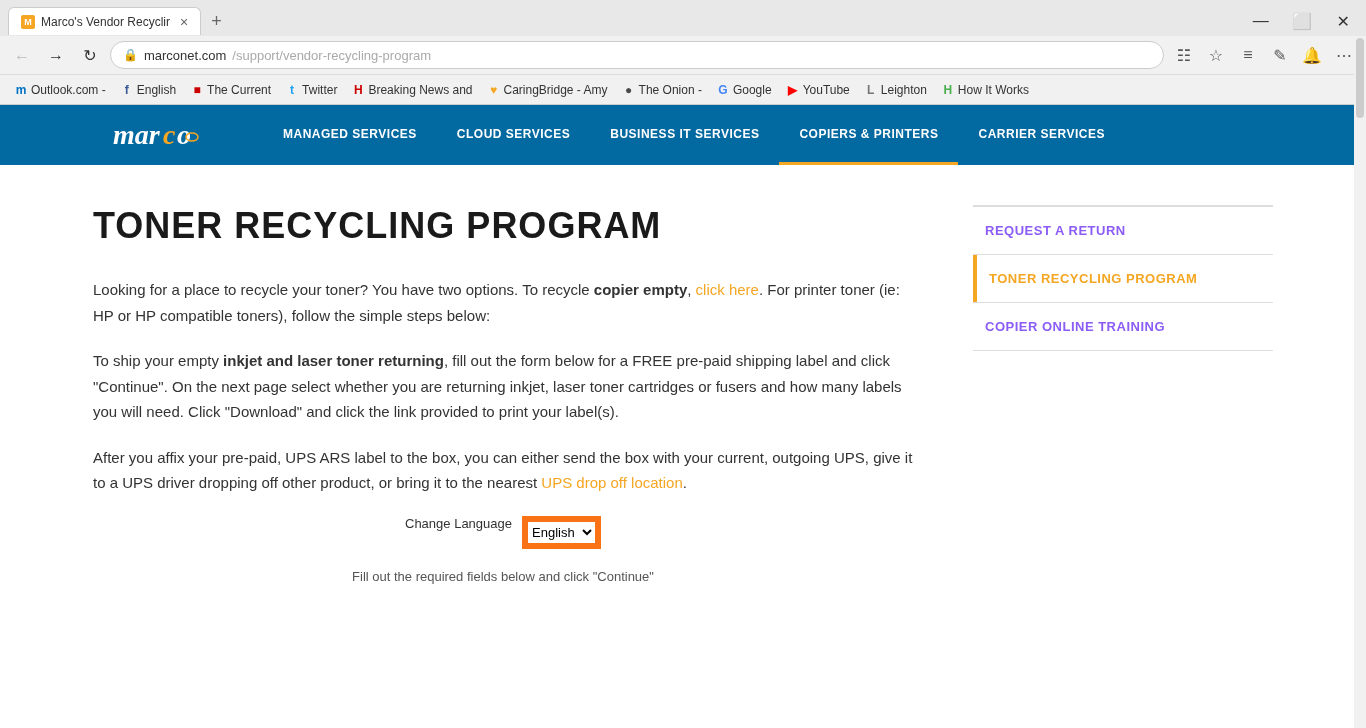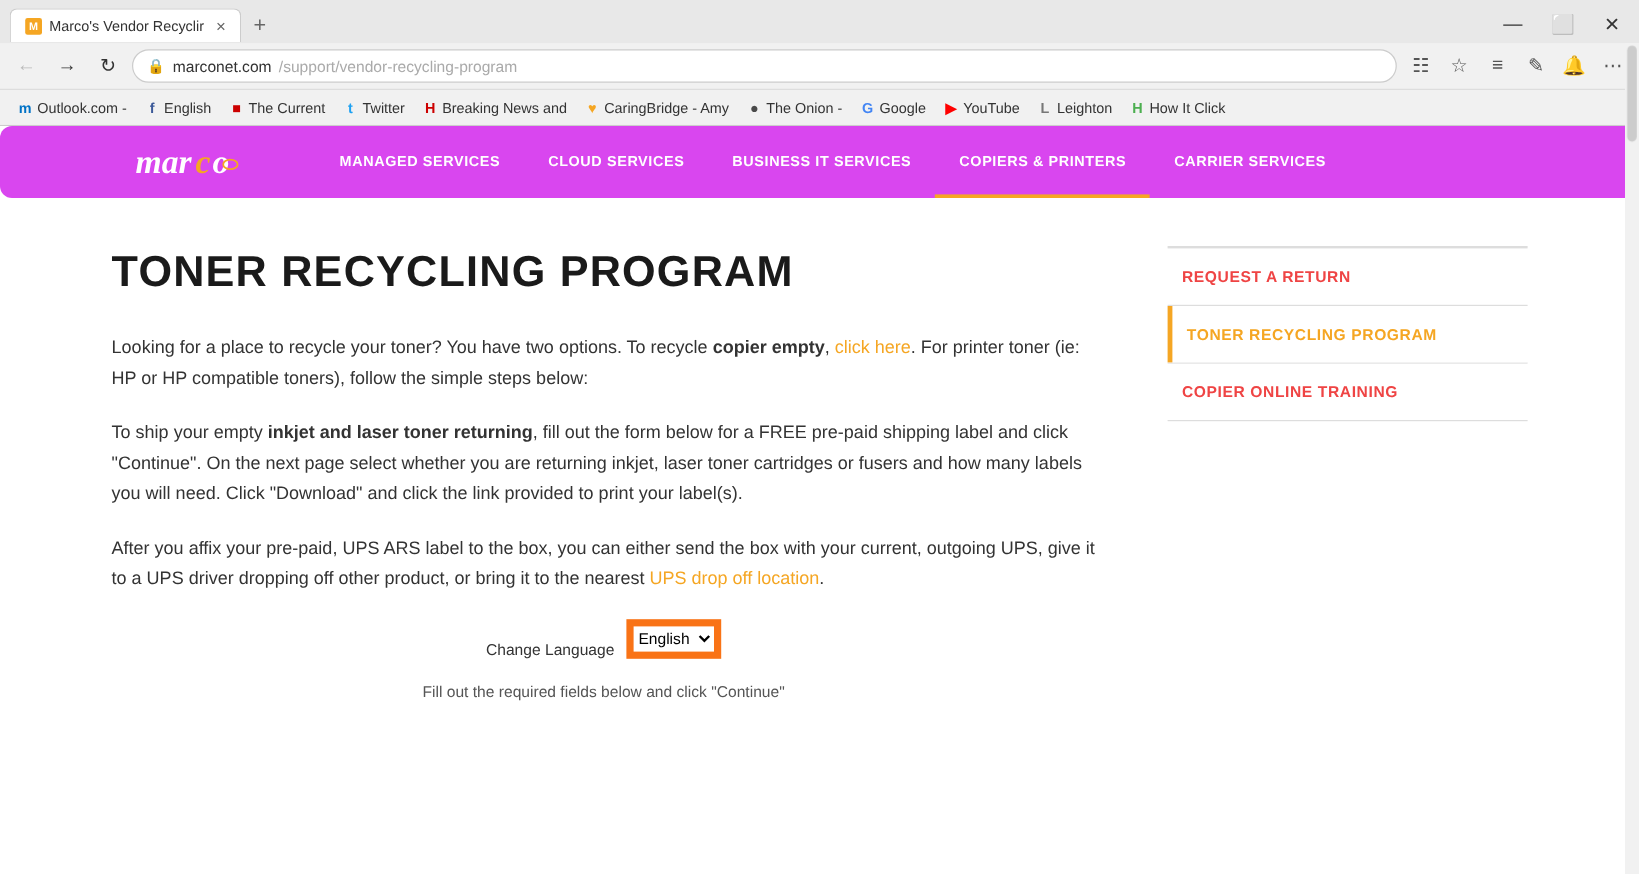--- a/index.html
+++ b/index.html
@@ -22,43 +22,43 @@
     .address-box { flex: 1; display: flex; align-items: center; background: #fff; border: 1px solid #ccc; border-radius: 16px; padding: 4px 12px; height: 28px; font-size: 13px; color: #333; gap: 6px; }
     .address-url-gray { color: #333; }
     .toolbar-icons { display: flex; gap: 4px; align-items: center; }
     .toolbar-btn { background: none; border: none; font-size: 16px; color: #555; cursor: pointer; width: 28px; height: 28px; display: flex; align-items: center; justify-content: center; border-radius: 4px; }
 
     .bookmarks-bar { display: flex; align-items: center; padding: 2px 8px; gap: 2px; background: #f1f1f1; border-top: 1px solid #ddd; height: 30px; overflow: hidden; }
     .bookmark-item { display: flex; align-items: center; gap: 3px; padding: 2px 6px; border-radius: 4px; cursor: pointer; font-size: 12px; color: #333; white-space: nowrap; height: 24px; }
     .bookmark-favicon { width: 14px; height: 14px; flex-shrink: 0; display: flex; align-items: center; justify-content: center; font-size: 10px; }
 
     
-    .site-header { background: #d946ef; border-radius: 10px; }
+    .site-header { background: #0369a1; }
     .site-nav { display: flex; align-items: center; height: 60px; max-width: 1200px; margin: 0 auto; padding: 0 20px; gap: 0; }
     .site-logo { margin-right: 40px; font-size: 28px; font-style: italic; color: #fff; font-weight: bold; }
 
     .nav-menu { display: flex; list-style: none; gap: 0; height: 100%; }
     .nav-item { display: flex; align-items: center; padding: 0 20px; color: #fff; font-size: 12px; font-weight: 600; letter-spacing: 0.5px; cursor: pointer; white-space: nowrap; height: 100%; border-bottom: 3px solid transparent; }
     .nav-item.active { border-bottom-color: #f5a623; }
 
     .main-content { flex: 1; padding: 40px 40px 40px 0; max-width: 860px; }
 
     .page-title { font-size: 36px; font-weight: 900; color: #1a1a1a; text-transform: uppercase; margin-bottom: 30px; letter-spacing: 1px; }
 
     .content-text { font-size: 15px; line-height: 1.7; color: #333; margin-bottom: 20px; }
     .content-text strong { font-weight: bold; }
     .link-orange { color: #f5a623; text-decoration: none; }
 
     .sidebar { width: 320px; flex-shrink: 0; padding: 40px 0 40px 20px; }
     .sidebar-menu { list-style: none; border-top: 2px solid #ddd; }
     .sidebar-item { border-bottom: 1px solid #ddd; }
-    .sidebar-link { display: block; padding: 16px 12px; font-size: 13px; font-weight: 700; color: #ef4444; text-transform: uppercase; letter-spacing: 0.5px; cursor: pointer; text-decoration: none; }
+    .sidebar-link { display: block; padding: 16px 12px; font-size: 13px; font-weight: 700; color: #8b5cf6; text-transform: uppercase; letter-spacing: 0.5px; cursor: pointer; text-decoration: none; }
     .sidebar-link.active { color: #f5a623; border-left: 4px solid #f5a623; background: #fff; }
 
-    .change-language-row { display: flex; align-items: flex-end; gap: 10px; margin-bottom: 20px; justify-content: center; }
+    .change-language-row { display: flex; align-items: flex-start; gap: 10px; margin-bottom: 20px; justify-content: center; }
     .change-language-label { font-size: 13px; color: #333; }
     .language-select { font-size: 13px; padding: 2px 0; border: 6px solid #f97316; background: #fff; }
 
     .free-shipping-section { text-align: center; margin-top: 20px; }
     .free-label { color: #2d862d; font-weight: bold; font-size: 14px; }
     .fill-note { font-size: 13px; color: #555; margin-top: 8px; }
 
     
     .scrollbar-track { position: fixed; right: 0; top: 36px; bottom: 0; width: 12px; background: #f1f1f1; }
     .scrollbar-thumb { width: 8px; margin: 2px; height: 80px; background: #ccc; border-radius: 4px; }
@@ -142,21 +142,21 @@
       <div class="bookmark-item">
         <span class="bookmark-favicon" style="color: rgb(255, 0, 0); font-size: 12px; font-weight: bold;">▶</span>
         <span>YouTube</span>
       </div>
       <div class="bookmark-item">
         <span class="bookmark-favicon" style="color: rgb(119, 119, 119); font-size: 12px; font-weight: bold;">L</span>
         <span>Leighton</span>
       </div>
       <div class="bookmark-item">
         <span class="bookmark-favicon" style="color: rgb(76, 175, 80); font-size: 12px; font-weight: bold;">H</span>
-        <span>How It Click</span>
+        <span>How It Works</span>
       </div>
     </div>
 </div>
 
 <div class="site-header">
   <nav class="site-nav">
     <div class="site-logo">
       <svg width="120" height="40" viewBox="0 0 120 40">
         <text x="10" y="32" font-family="Georgia, serif" font-style="italic" font-size="28" fill="white">mar</text>
         <text x="60" y="32" font-family="Georgia, serif" font-style="italic" font-size="28" fill="#f5a623">c</text>

